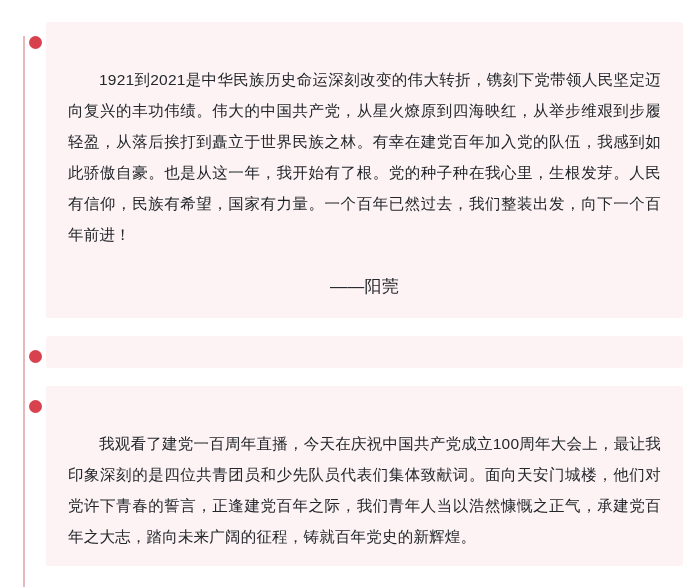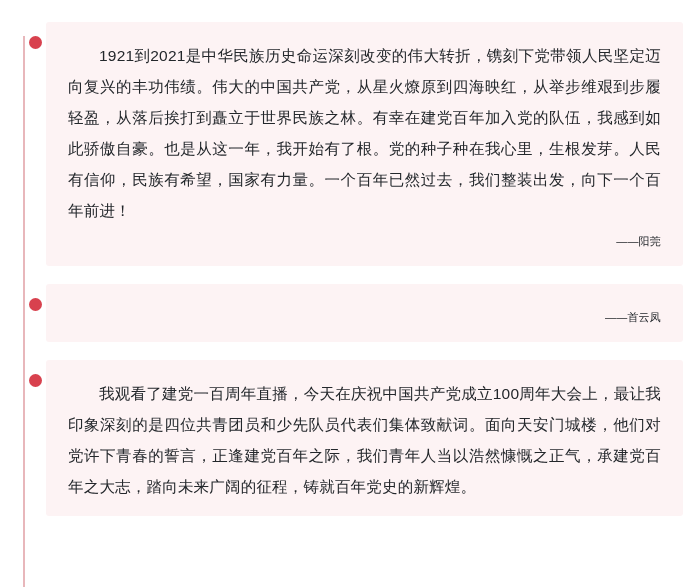--- a/index.html
+++ b/index.html
@@ -60,27 +60,28 @@
     box-sizing: border-box;
   }
   .card-body {
     font-size: 15.5px;
     line-height: 2.0;
     color: #23272b;
     text-align: justify;
     text-indent: 2em;
     letter-spacing: 0.2px;
     white-space: pre-wrap;
+    margin-top: 24px;
   }
   .card-author {
-    margin-top: 4px;
-    font-size: 11px;
+    margin-top: 20px;
+    font-size: 17px;
     line-height: 2.0;
     color: #23272b;
-    text-align: right;
+    text-align: center;
     letter-spacing: 0.2px;
   }
 </style>
 </head>
 <body>
 
 <div class="page">
   <div class="timeline-rail"></div>
   <ul class="entries">
 
@@ -88,21 +89,20 @@
       <span class="bullet"></span>
       <div class="card">
         <div class="card-body">1921到2021是中华民族历史命运深刻改变的伟大转折，镌刻下党带领人民坚定迈向复兴的丰功伟绩。伟大的中国共产党，从星火燎原到四海映红，从举步维艰到步履轻盈，从落后挨打到矗立于世界民族之林。有幸在建党百年加入党的队伍，我感到如此骄傲自豪。也是从这一年，我开始有了根。党的种子种在我心里，生根发芽。人民有信仰，民族有希望，国家有力量。一个百年已然过去，我们整装出发，向下一个百年前进！</div>
         <div class="card-author">——阳莞</div>
       </div>
     </li>
 
     <li class="entry">
       <span class="bullet"></span>
       <div class="card">
-        <div class="card-author">——首云凤</div>
       </div>
     </li>
 
     <li class="entry">
       <span class="bullet"></span>
       <div class="card">
         <div class="card-body">我观看了建党一百周年直播，今天在庆祝中国共产党成立100周年大会上，最让我印象深刻的是四位共青团员和少先队员代表们集体致献词。面向天安门城楼，他们对党许下青春的誓言，正逢建党百年之际，我们青年人当以浩然慷慨之正气，承建党百年之大志，踏向未来广阔的征程，铸就百年党史的新辉煌。</div>
 
       </div>
     </li>

